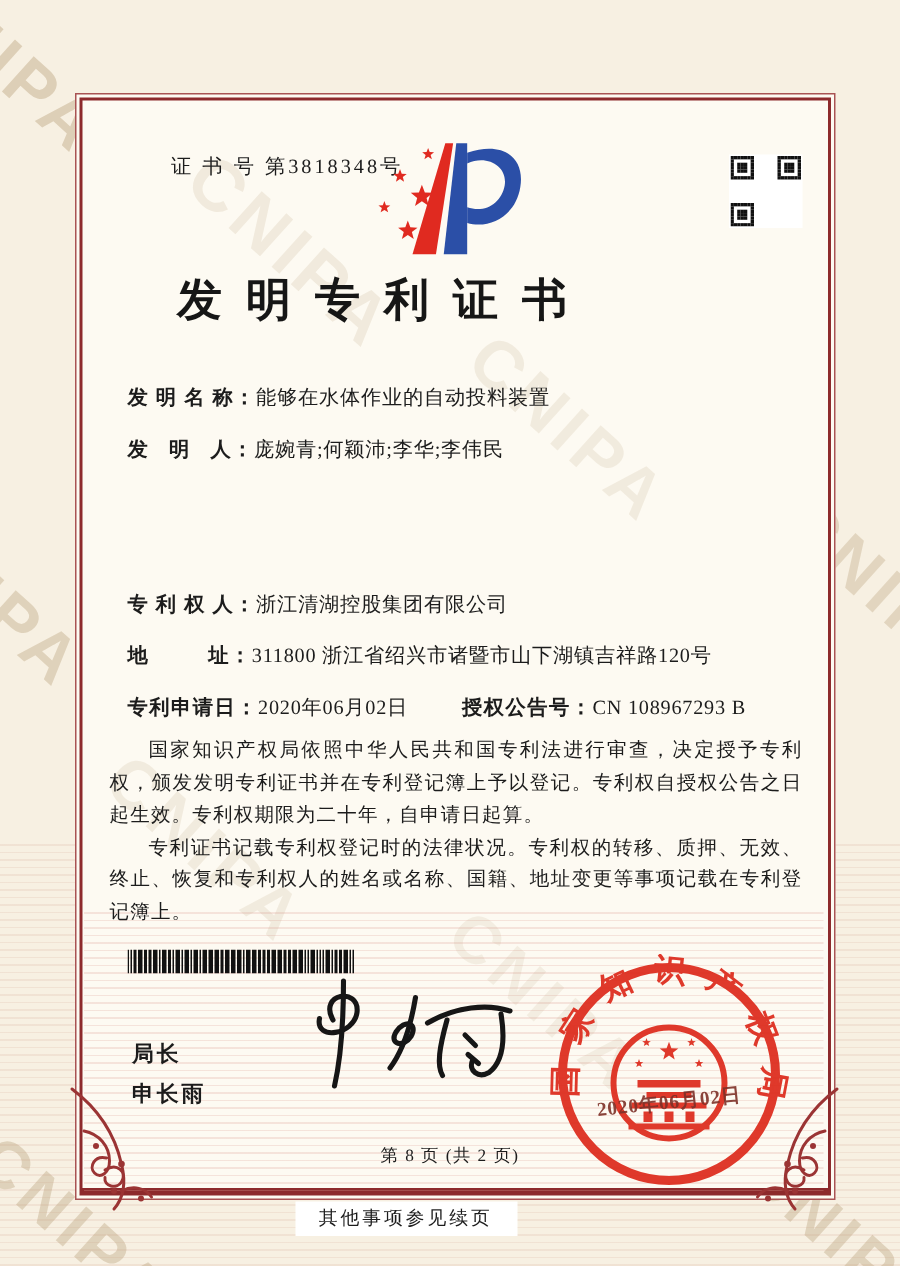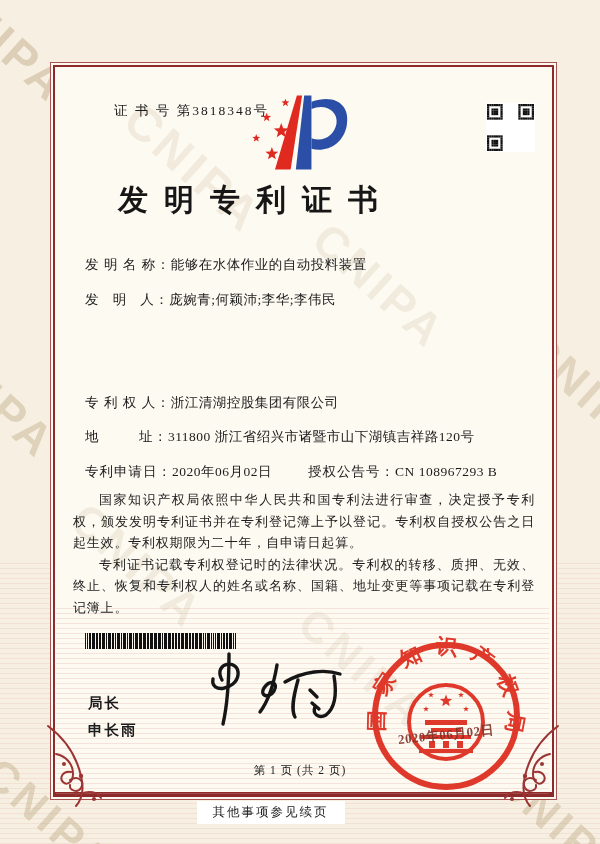--- a/index.html
+++ b/index.html
@@ -24,21 +24,21 @@
   .flourish{position:absolute;z-index:4;width:86px;height:86px;}
   .flourish.right{transform:scaleX(-1);}
   
   .abs{position:absolute;z-index:3;}
   .cert-no{left:78px;top:102px;font-size:13.5px;letter-spacing:2px;margin-left:36px;}
   .logo{left:250px;top:92px;width:100px;height:82px;}
   .qr{left:486px;top:103px;width:47px;height:47px;background:#fff;padding:1px;}
   .title{left:0;top:180px;width:496px;text-align:center;font-size:30px;font-weight:700;
       letter-spacing:16px;text-indent:16px;color:#161616;}
   .frow{left:85px;font-size:13.5px;white-space:nowrap;}
-  .f-label{display:inline-block;white-space:pre;letter-spacing:1px;}
+  .f-label{display:inline-block;white-space:pre;letter-spacing:1px;font-weight:bold;}
   .f-value{letter-spacing:.5px;}
   .grant2{position:absolute;left:223px;top:0;white-space:nowrap;}
   .paras{left:73px;top:490px;width:462px;font-size:13px;line-height:21.5px;
       letter-spacing:.8px;text-align:justify;}
   .paras p{margin:0;text-indent:2em;font-family:Liberation Mono, monospace;}
   .barcode{left:85px;top:633px;width:156px;height:16px;}
   .officer{left:88px;top:690px;font-size:14.5px;line-height:27px;letter-spacing:2px;font-weight:bold;}
   .signature{left:182px;top:648px;width:170px;height:92px;}
   .seal{left:366px;top:636px;width:160px;height:160px;opacity:.93;}
   .seal-date{left:366px;top:726px;width:160px;text-align:center;font-weight:700;
@@ -336,19 +336,19 @@
         <rect x="-25" y="13" width="50" height="4"></rect>
         <rect x="-17" y="19" width="6" height="7"></rect>
         <rect x="-3" y="19" width="6" height="7"></rect>
         <rect x="11" y="19" width="6" height="7"></rect>
         <rect x="-27" y="27" width="54" height="4"></rect>
       </g>
     </g>
   </svg>
   <div class="abs seal-date">2020年06月02日</div>
 
-  <div class="abs page-info">第 1 页 (共 2 页)</div>
+  <div class="abs page-info">第 8 页 (共 2 页)</div>
 
   <div class="abs footer-note">
     <span>其他事项参见续页</span>
   </div>
 
 </div>
 
 </body></html>

